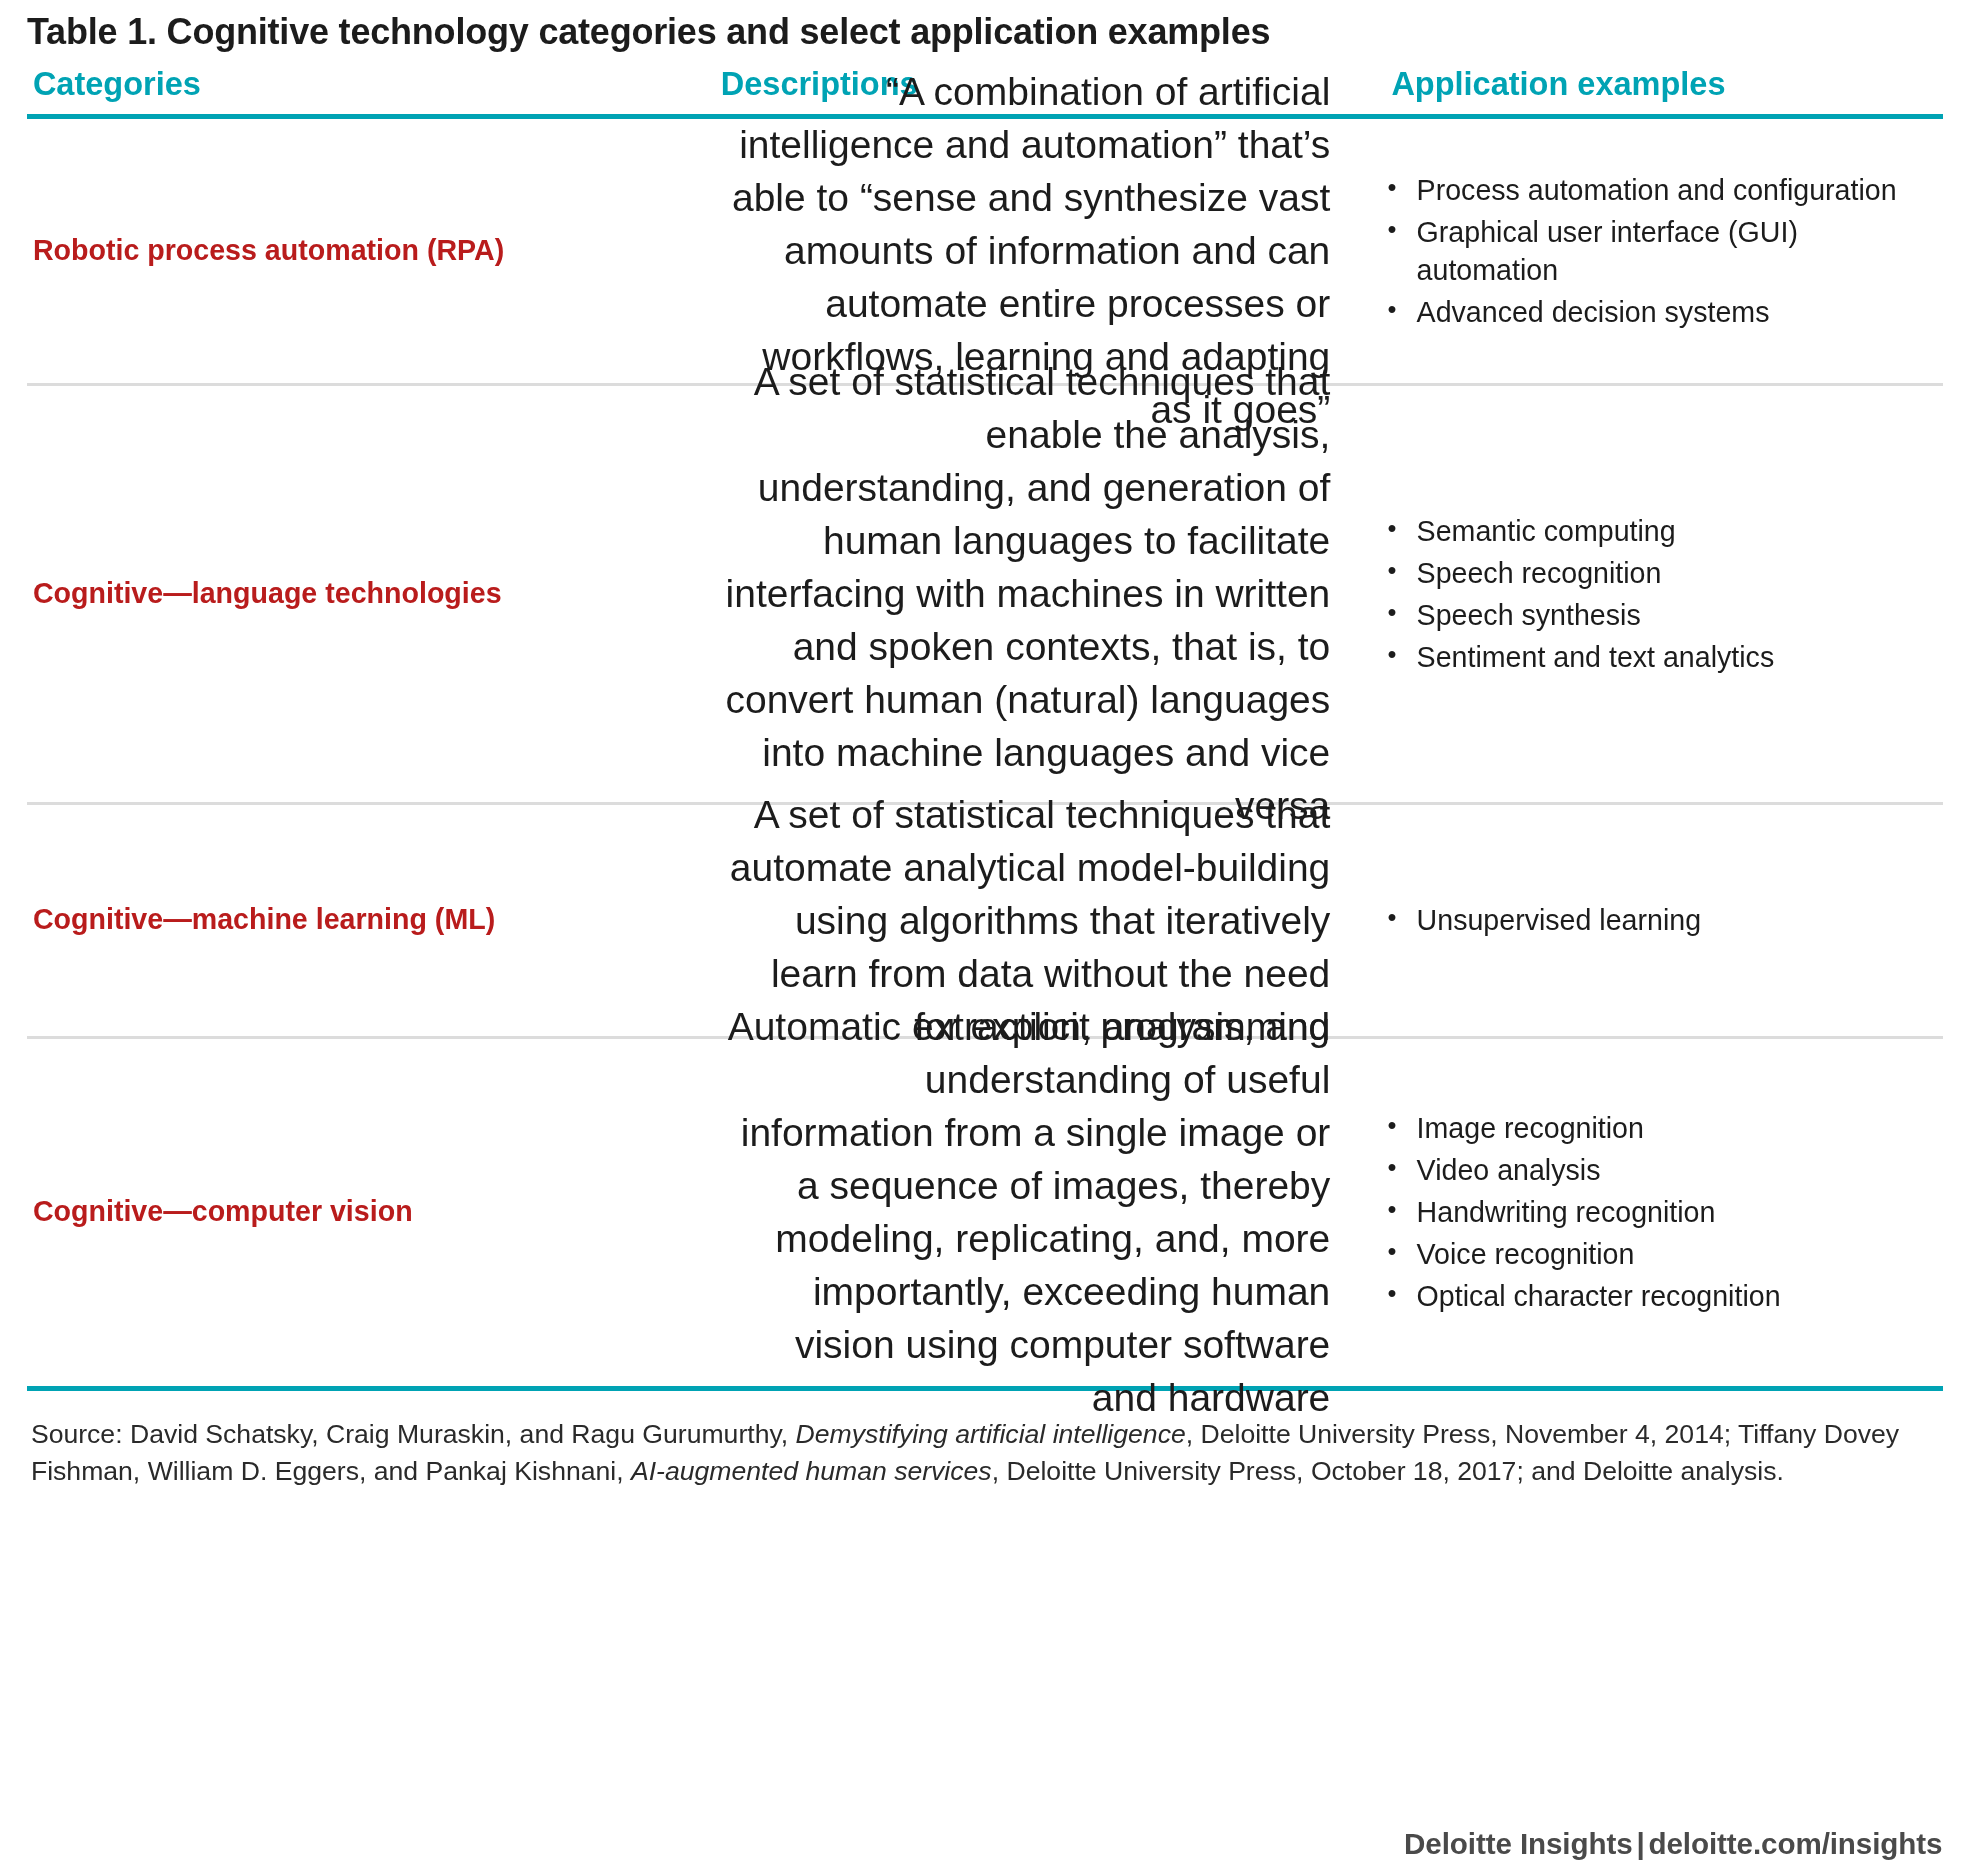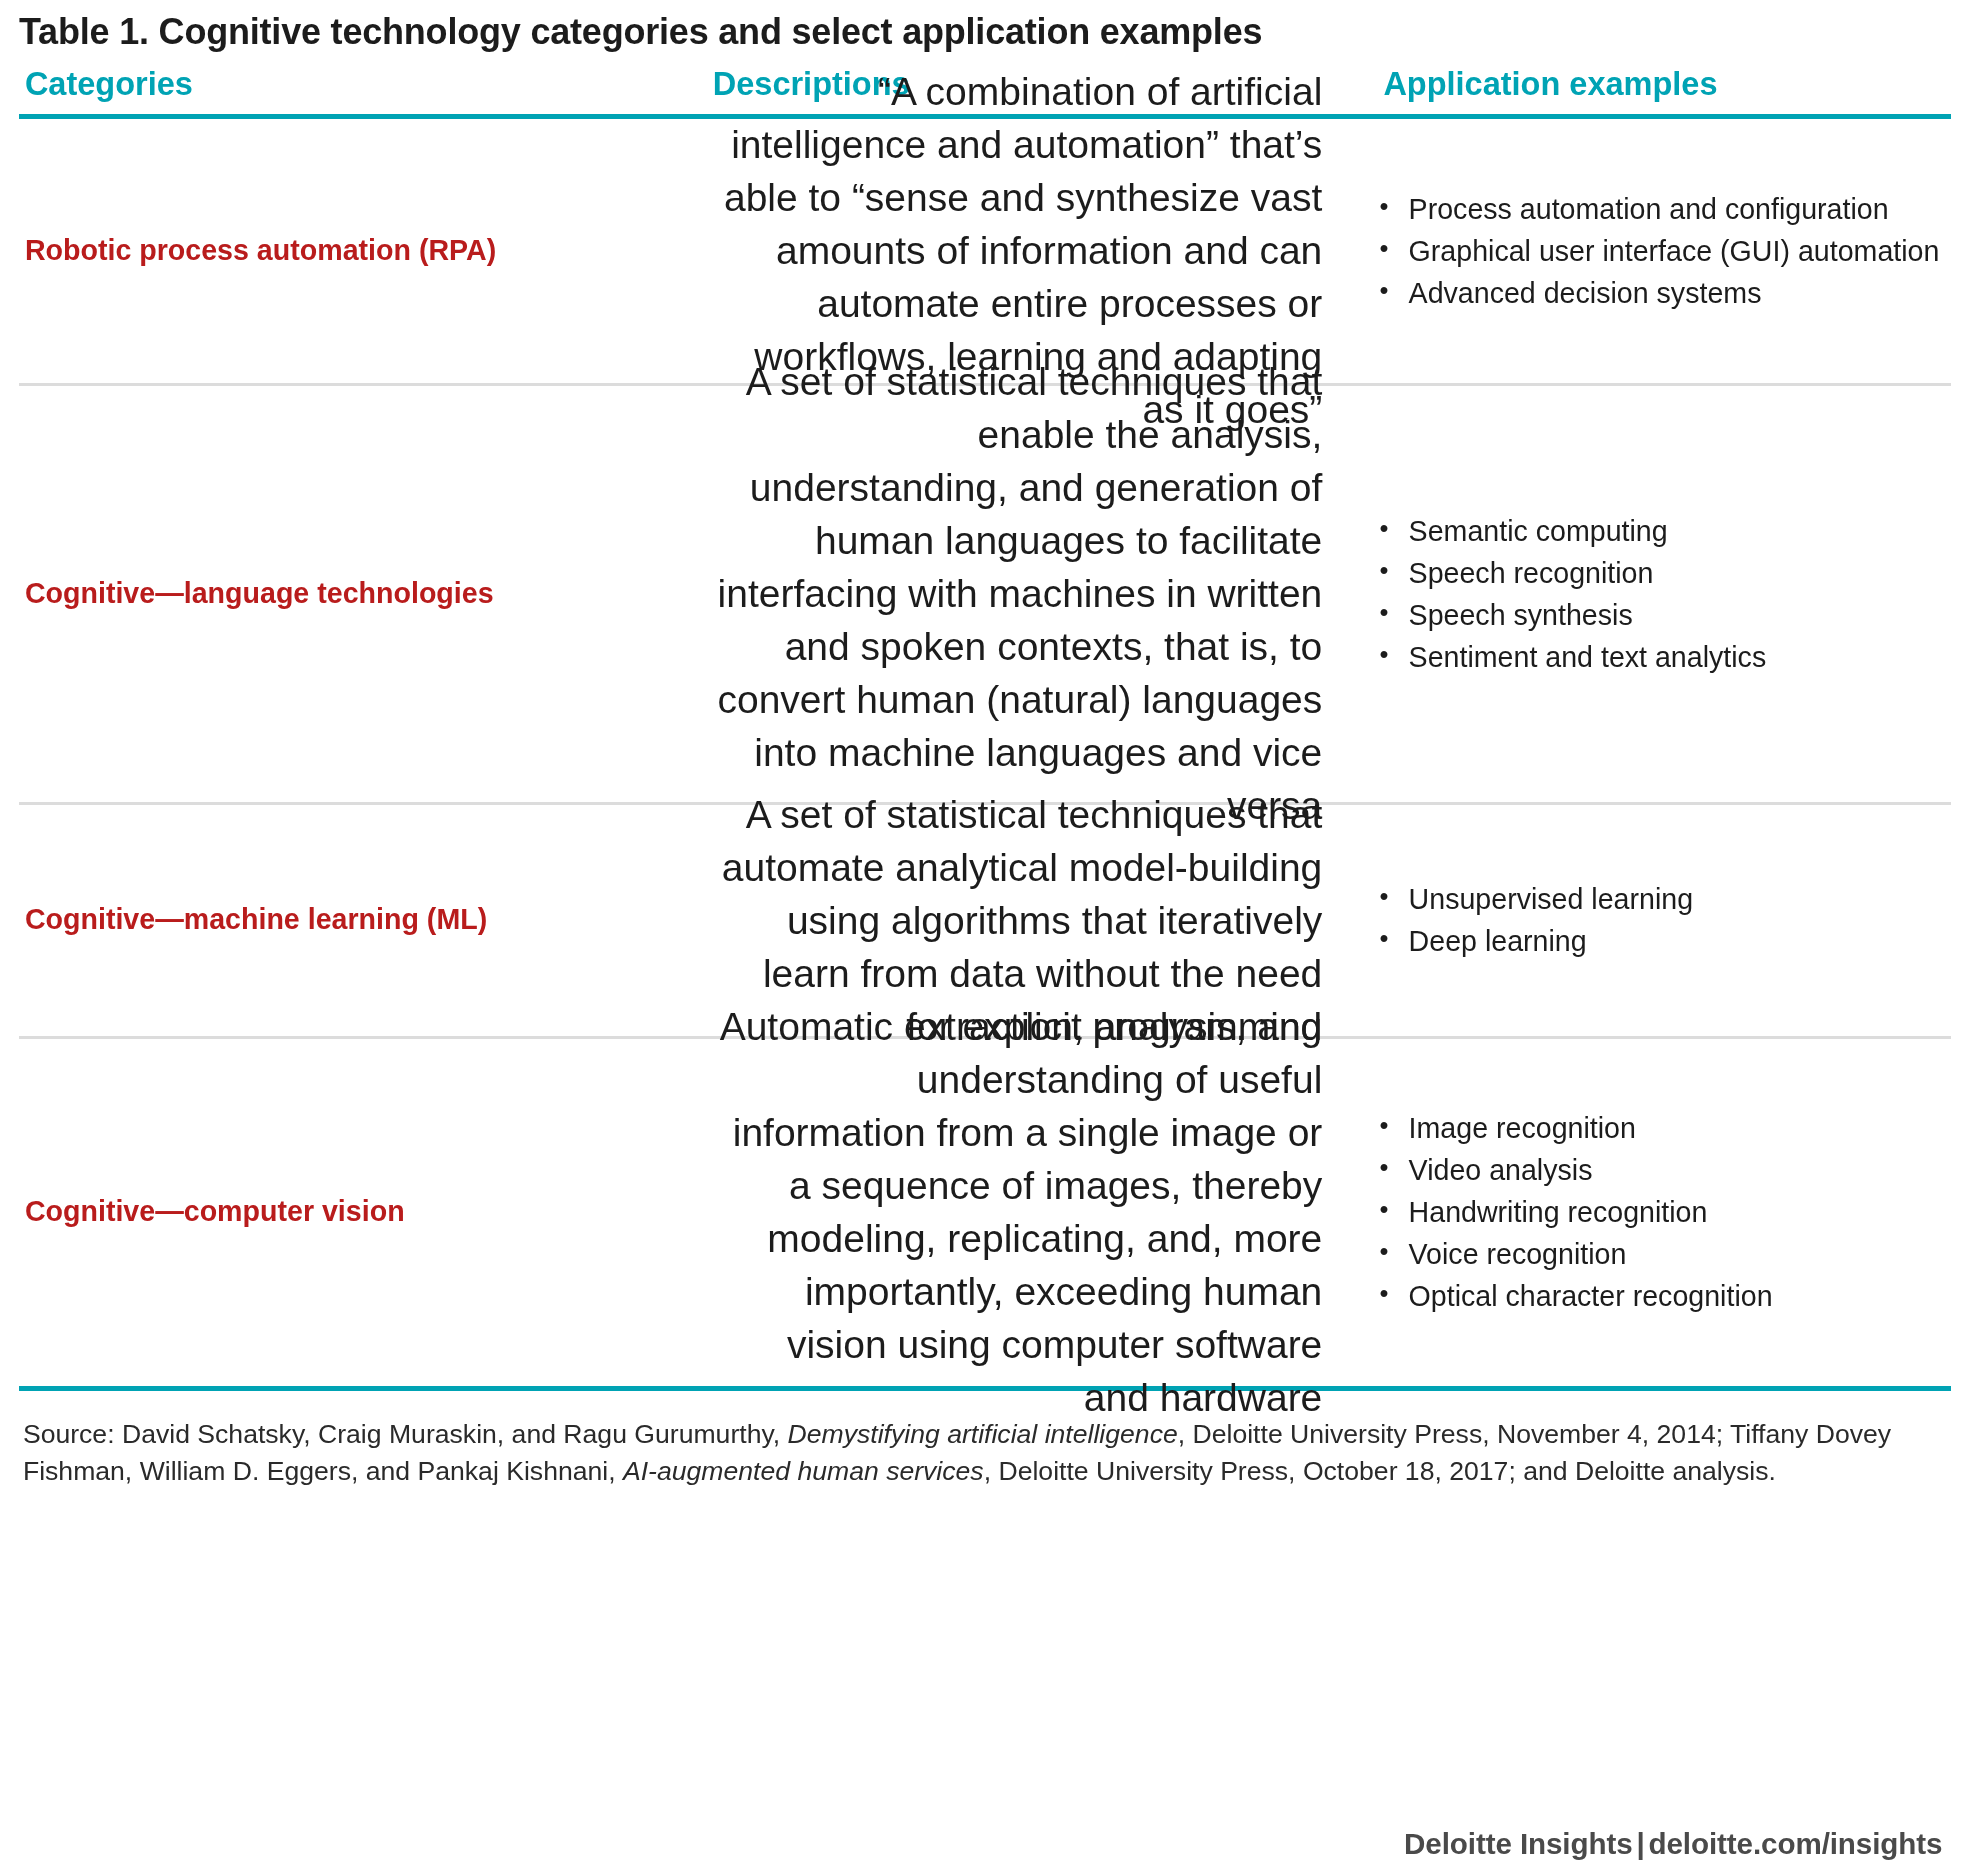--- a/index.html
+++ b/index.html
@@ -12,21 +12,21 @@
     height: 1875px;
     font-family: "Liberation Sans", sans-serif;
     color: #1a1a1a;
     -webkit-font-smoothing: antialiased;
   }
   .page {
     position: relative;
     width: 1970px;
     height: 1875px;
     box-sizing: border-box;
-    padding: 0 19px;
+    padding: 0 27px;
   }
 
   
   .table-title {
     font-size: 36px;
     font-weight: bold;
     color: #1c1c1c;
     letter-spacing: -0.2px;
     padding-top: 9.9px;
     padding-bottom: 11.8px;
@@ -207,21 +207,20 @@
   <div class="rule-thin"></div>
 
   <div class="row row-3">
     <div class="cell cell-cat">Cognitive—machine learning (ML)</div>
     <div class="cell cell-desc">
       <span class="desc-plain">A set of statistical techniques that automate analytical model-building using algorithms that iteratively learn from data without the need for explicit programming</span>
     </div>
     <div class="cell cell-app">
       <ul class="bullets">
         <li>Unsupervised learning</li>
-        <li>Deep learning</li>
       </ul>
     </div>
   </div>
 
   <div class="rule-thin"></div>
 
   <div class="row row-4">
     <div class="cell cell-cat">Cognitive—computer vision</div>
     <div class="cell cell-desc">
       <span class="desc-plain">Automatic extraction, analysis, and understanding of useful information from a single image or a sequence of images, thereby modeling, replicating, and, more importantly, exceeding human vision using computer software and hardware</span>

